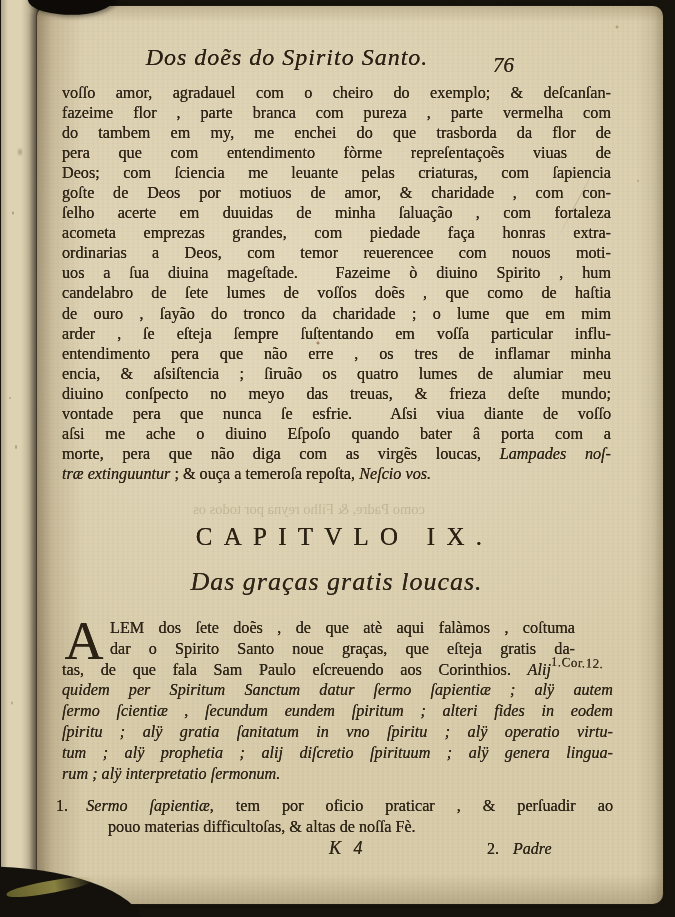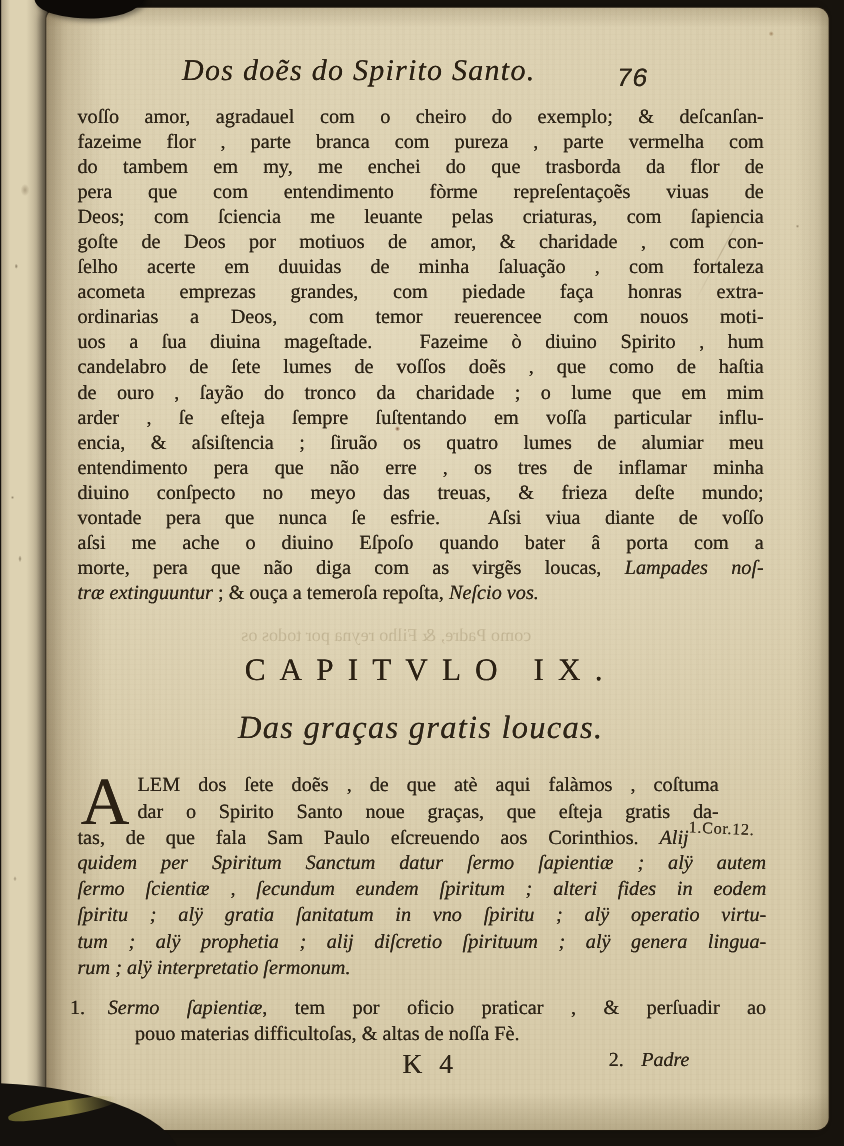--- a/index.html
+++ b/index.html
@@ -40,21 +40,21 @@
       repeating-linear-gradient(90deg, rgba(150,130,95,.05) 0 2px, transparent 2px 5px),
       repeating-linear-gradient(0deg,  rgba(150,130,95,.04) 0 1px, transparent 1px 4px),
       #d8ccab;
   }
   .page *{text-shadow:0 0 .5px currentColor;}
   
   .running-title{
     position:absolute;left:30px;top:38px;width:440px;text-align:center;
     font-style:italic;font-size:24px;letter-spacing:1px;color:#2b2114;
   }
-  .page-number{position:absolute;left:456px;top:47px;font-style:italic;font-size:21px;font-family:Liberation Mono, monospace;}
+  .page-number{position:absolute;left:456px;top:47px;font-style:italic;font-size:21px;}
   
   .para{position:absolute;}
   .tline{text-align:justify;text-align-last:justify;}
   .tline.nj{text-align-last:left;}
   .it{font-style:italic;}
   .para1{left:25px;top:77px;width:549px;font-size:16.2px;line-height:20.05px;}
   
   .bleed{
     position:absolute;left:88px;top:495px;width:300px;
     font-size:14.5px;color:#8a7854;opacity:.3;
@@ -76,21 +76,21 @@
   .para2 .tline:nth-child(1),
   .para2 .tline:nth-child(2){padding-left:48px;padding-right:38px;}
   .para2 .tline:nth-child(3){padding-right:62px;}
   .margin-note{
     position:absolute;left:514px;top:649px;font-size:13px;letter-spacing:.5px;
     transform:rotate(2.5deg);color:#3a2f1e;
   }
   .item1{left:19px;top:790px;width:557px;font-size:16.2px;line-height:20.8px;}
   .item1 .num{margin-right:18px;}
   .item1 .tline:nth-child(2){padding-left:52px;}
-  .signature{position:absolute;left:285px;top:832px;font-size:22px;letter-spacing:4px;}
+  .signature{position:absolute;left:292px;top:832px;font-size:18px;letter-spacing:4px;font-style:italic;}
   .catchword{position:absolute;left:450px;top:834px;font-size:16px;}
   .catchword .cw-word{margin-left:14px;}
   
   .headband{
     position:absolute;left:28px;top:-5px;width:88px;height:20px;
     background:#0d0a07;border-radius:0 0 45% 60%/0 0 85% 95%;
     transform:rotate(-3deg);box-shadow:2px 2px 4px rgba(0,0,0,.4);
   }
   .corner-blob{
     position:absolute;left:-10px;bottom:-8px;width:155px;height:56px;
@@ -124,22 +124,22 @@
         <div class="tline"><span>pera que com entendimento fòrme repreſentaçoẽs viuas de</span></div>
         <div class="tline"><span>Deos; com ſciencia me leuante pelas criaturas, com ſapiencia</span></div>
         <div class="tline"><span>goſte de Deos por motiuos de amor, &amp; charidade , com con-</span></div>
         <div class="tline"><span>ſelho acerte em duuidas de minha ſaluação , com fortaleza</span></div>
         <div class="tline"><span>acometa emprezas grandes, com piedade faça honras extra-</span></div>
         <div class="tline"><span>ordinarias a Deos, com temor reuerencee com nouos moti-</span></div>
         <div class="tline"><span>uos a ſua diuina mageſtade.&nbsp; Fazeime ò diuino Spirito , hum</span></div>
         <div class="tline"><span>candelabro de ſete lumes de voſſos doẽs , que como de haſtia</span></div>
         <div class="tline"><span>de ouro , ſayão do tronco da charidade ; o lume que em mim</span></div>
         <div class="tline"><span>arder , ſe eſteja ſempre ſuſtentando em voſſa particular influ-</span></div>
+        <div class="tline"><span>entendimento pera que não erre , os tres de inflamar minha</span></div>
         <div class="tline"><span>encia, &amp; aſsiſtencia ; ſiruão os quatro lumes de alumiar meu</span></div>
-        <div class="tline"><span>entendimento pera que não erre , os tres de inflamar minha</span></div>
         <div class="tline"><span>diuino conſpecto no meyo das treuas, &amp; frieza deſte mundo;</span></div>
         <div class="tline"><span>vontade pera que nunca ſe esfrie.&nbsp; Aſsi viua diante de voſſo</span></div>
         <div class="tline"><span>aſsi me ache o diuino Eſpoſo quando bater â porta com a</span></div>
         <div class="tline"><span>morte, pera que não diga com as virgẽs loucas, </span><span class="it">Lampades noſ-</span></div>
         <div class="tline nj"><span class="it">træ extinguuntur</span><span> ; &amp; ouça a temeroſa repoſta, </span><span class="it">Neſcio vos.</span></div>
       </div>
 
     <div class="bleed">como Padre, &amp; Filho reyna por todos os</div>
 
     <h2 class="chapter">CAPITVLO IX.</h2>

